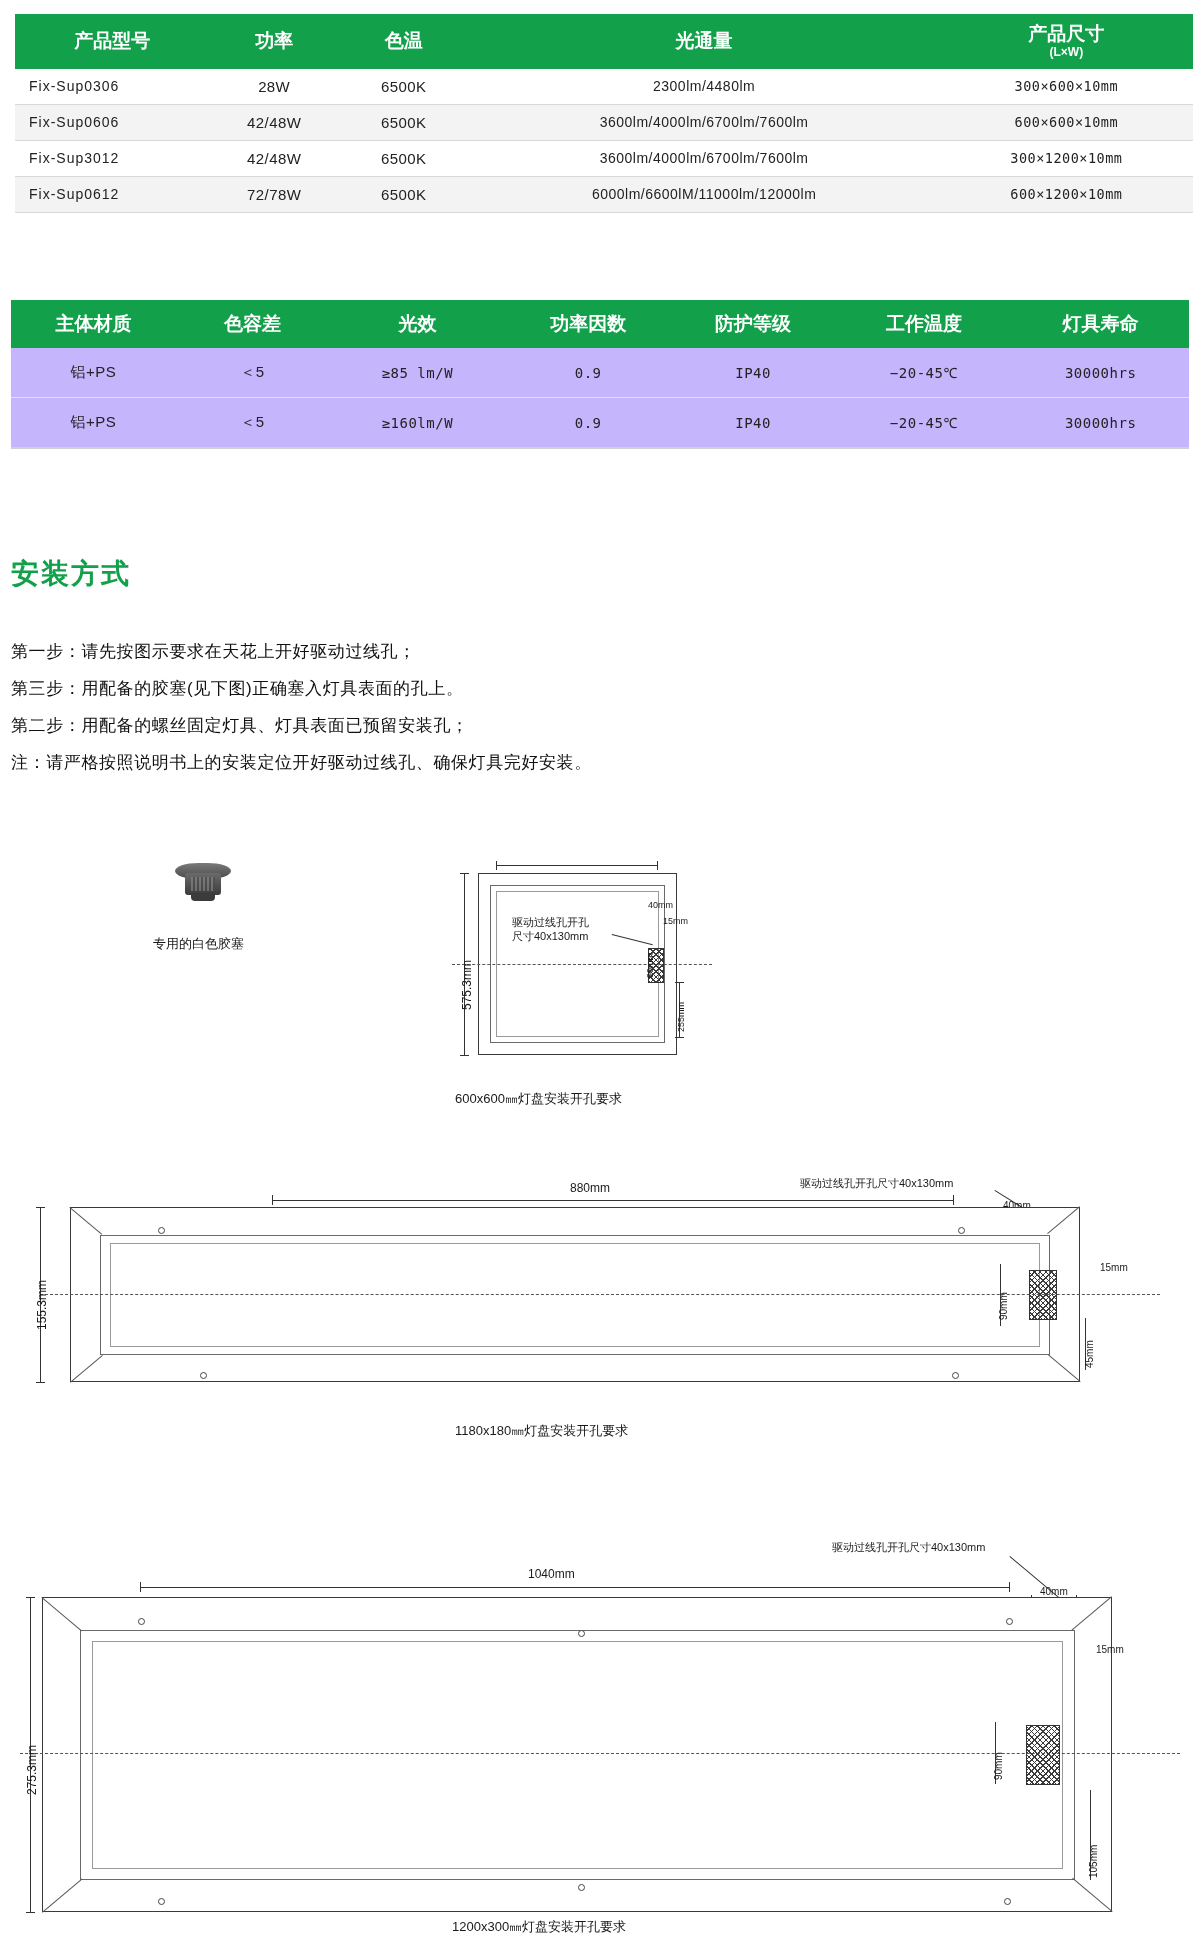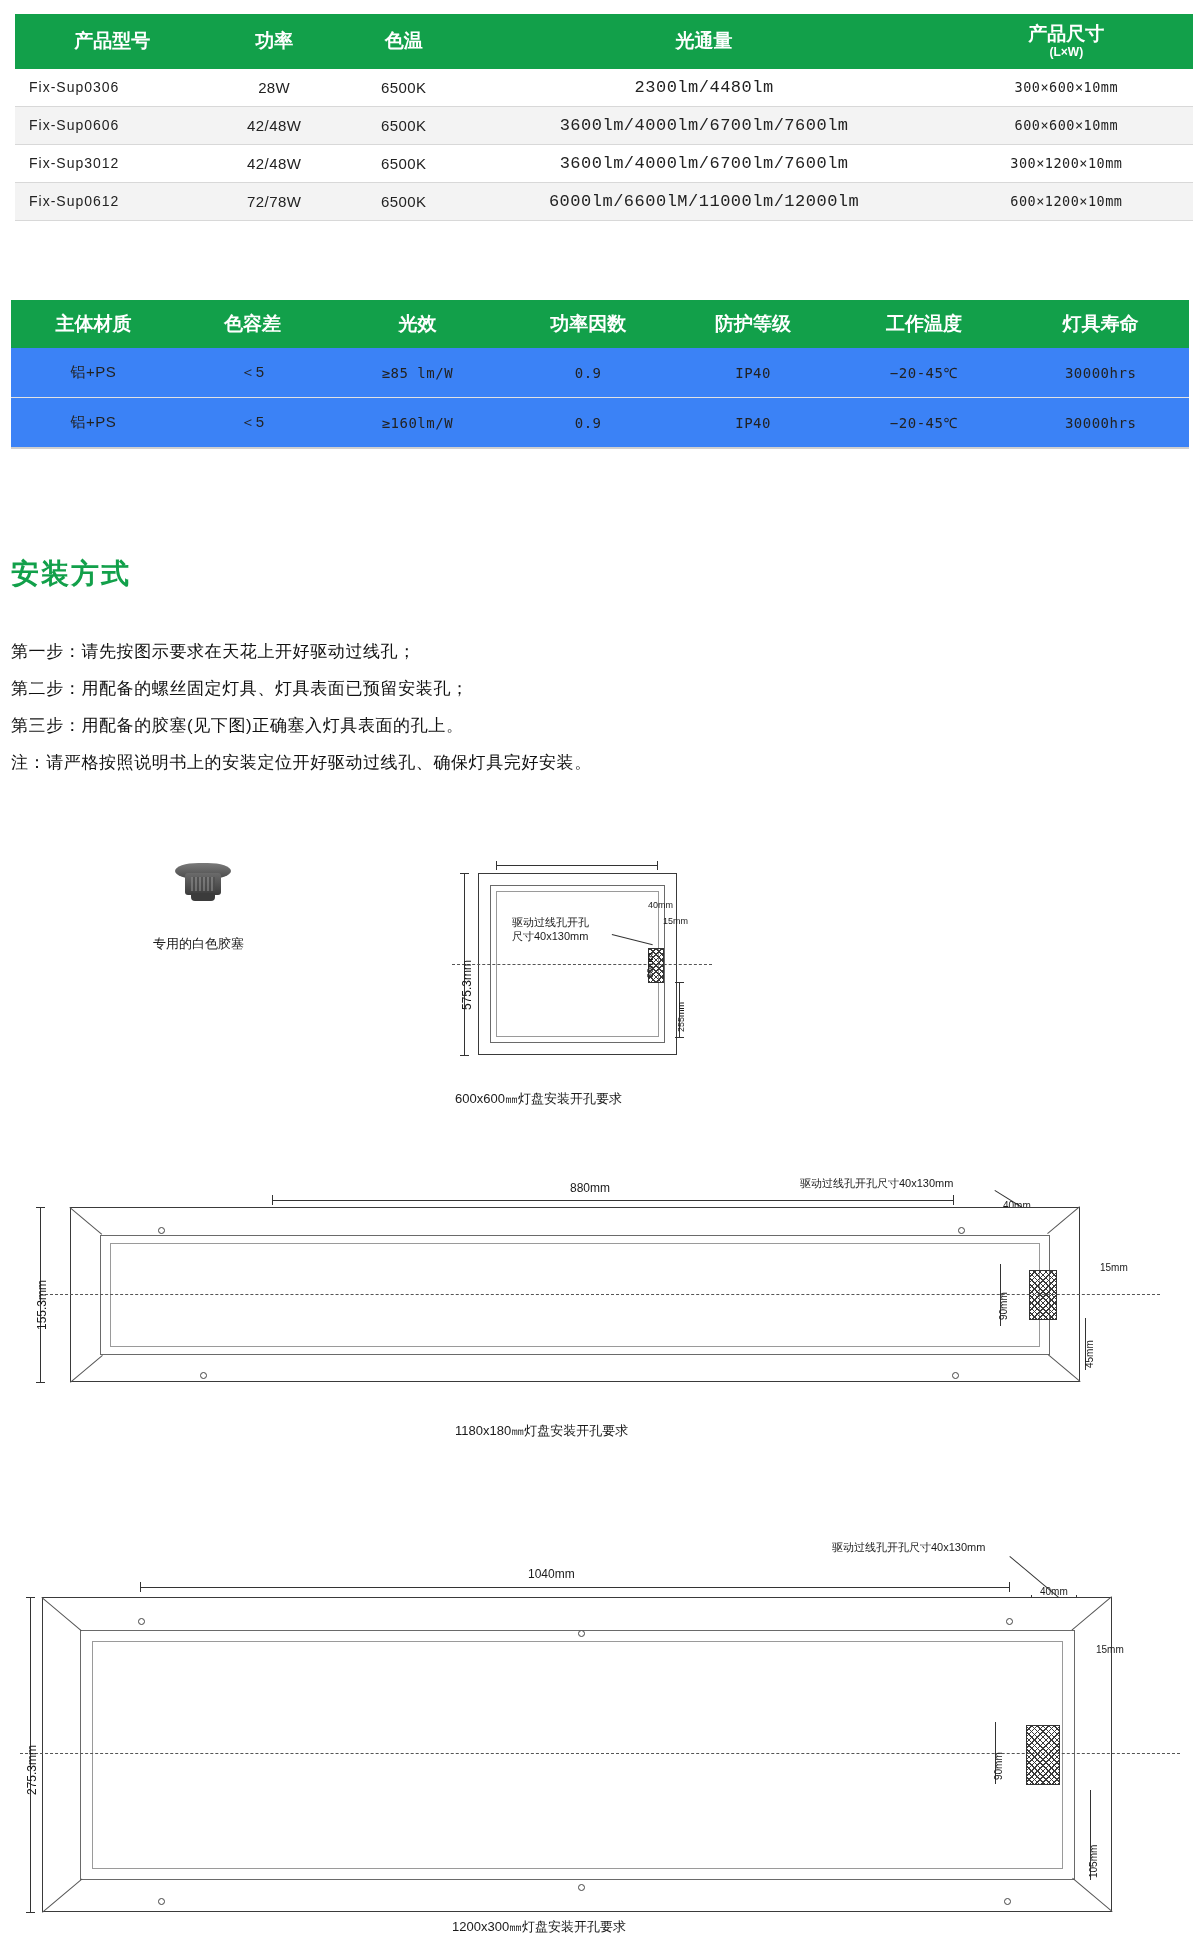--- a/index.html
+++ b/index.html
@@ -16,33 +16,33 @@
     padding:9px 2px;text-align:center;line-height:1.15;
   }
   .t1 thead th .sub{display:block;font-size:12px;font-weight:bold;margin-top:1px;}
   .t1 tbody td{
     font-size:15px;text-align:center;padding:9px 2px;color:#222;
     border-bottom:1px solid #d8d8d8;letter-spacing:0.4px;
   }
   .t1 tbody tr:nth-child(even) td{background:#f3f3f3;}
   .t1 tbody tr:nth-child(odd) td{background:#ffffff;}
   .t1 tbody td.model{font-family:Liberation Sans, sans-serif;font-size:14px;text-align:left;padding-left:14px;letter-spacing:1px;}
-  .t1 tbody td.flux{font-family:Liberation Mono, monospace;font-size:17px;letter-spacing:0.5px;}
+  .t1 tbody td.flux{font-family:Liberation Sans, sans-serif;font-size:14px;letter-spacing:0.5px;}
   .t1 tbody td.dim{font-family:"DejaVu Sans Mono","Liberation Mono",monospace;font-size:13.5px;letter-spacing:0.5px;}
 
   
   .t2{position:absolute;left:11px;top:300px;width:1178px;}
   .t2 table{width:100%;border-collapse:collapse;table-layout:fixed;}
   .t2 thead th{
     background:#12a04a;color:#ffffff;font-size:19px;font-weight:bold;
     padding:11px 2px;text-align:center;
   }
   .t2 tbody td{
     font-size:15px;text-align:center;padding:15px 2px;color:#222;
-    background:#3b82f6;letter-spacing:0.5px;
+    background:#c4b5fd;letter-spacing:0.5px;
   }
   .t2 tbody tr.r1 td{border-bottom:1px solid #e2e2e2;}
   .t2 tbody tr.r2 td{border-bottom:2px solid #cfcfcf;}
   .t2 .mono{font-family:"DejaVu Sans Mono","Liberation Mono",monospace;font-size:14px;}
 
   
   .sec-title{
     position:absolute;left:11px;top:555px;font-size:28px;font-weight:bold;
     color:#12a04a;letter-spacing:2px;
   }
@@ -183,22 +183,22 @@
           <td class="mono">30000hrs</td>
         </tr>
       </tbody>
     </table>
   </div>
 
   <div class="sec-title">安装方式</div>
 
   <div class="steps">
     <p>第一步：请先按图示要求在天花上开好驱动过线孔；</p>
+    <p>第三步：用配备的胶塞(见下图)正确塞入灯具表面的孔上。</p>
     <p>第二步：用配备的螺丝固定灯具、灯具表面已预留安装孔；</p>
-    <p>第三步：用配备的胶塞(见下图)正确塞入灯具表面的孔上。</p>
     <p>注：请严格按照说明书上的安装定位开好驱动过线孔、确保灯具完好安装。</p>
   </div>
 
   <div class="plug-wrap">
     <div class="plug-cap"></div>
     <div class="plug-body"></div>
     <div class="plug-foot"></div>
   </div>
   <div class="plug-label">专用的白色胶塞</div>
 

